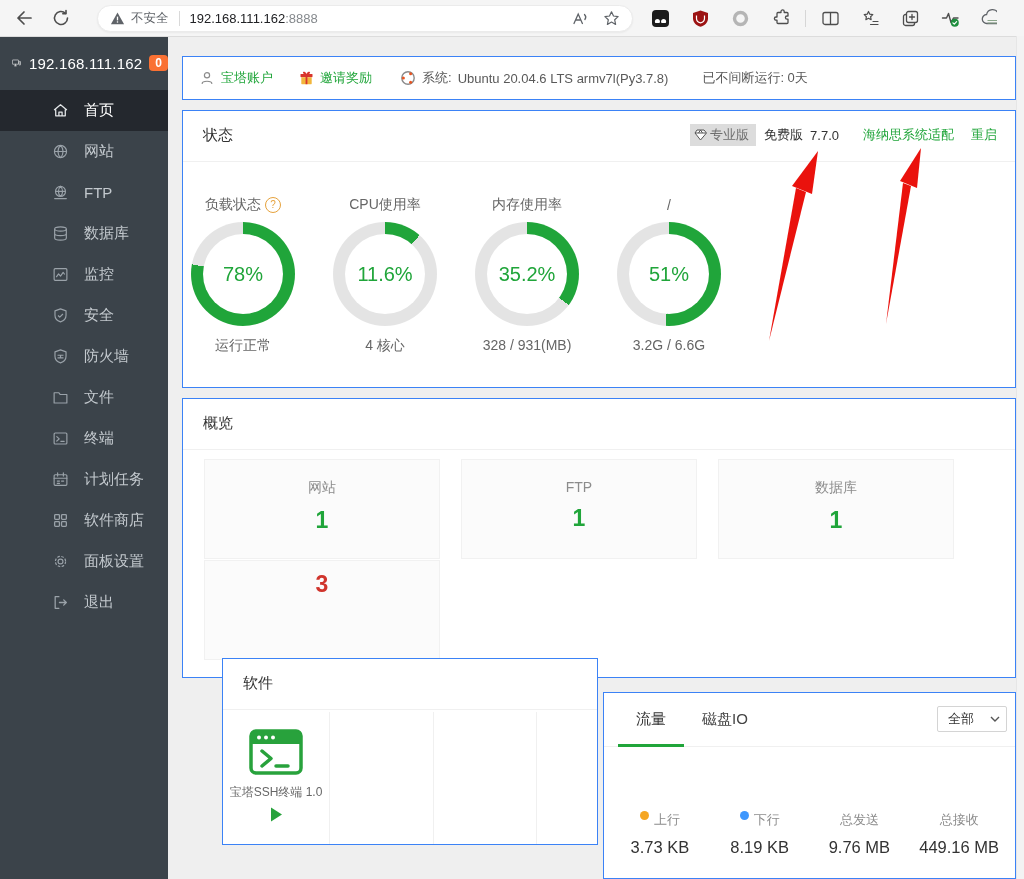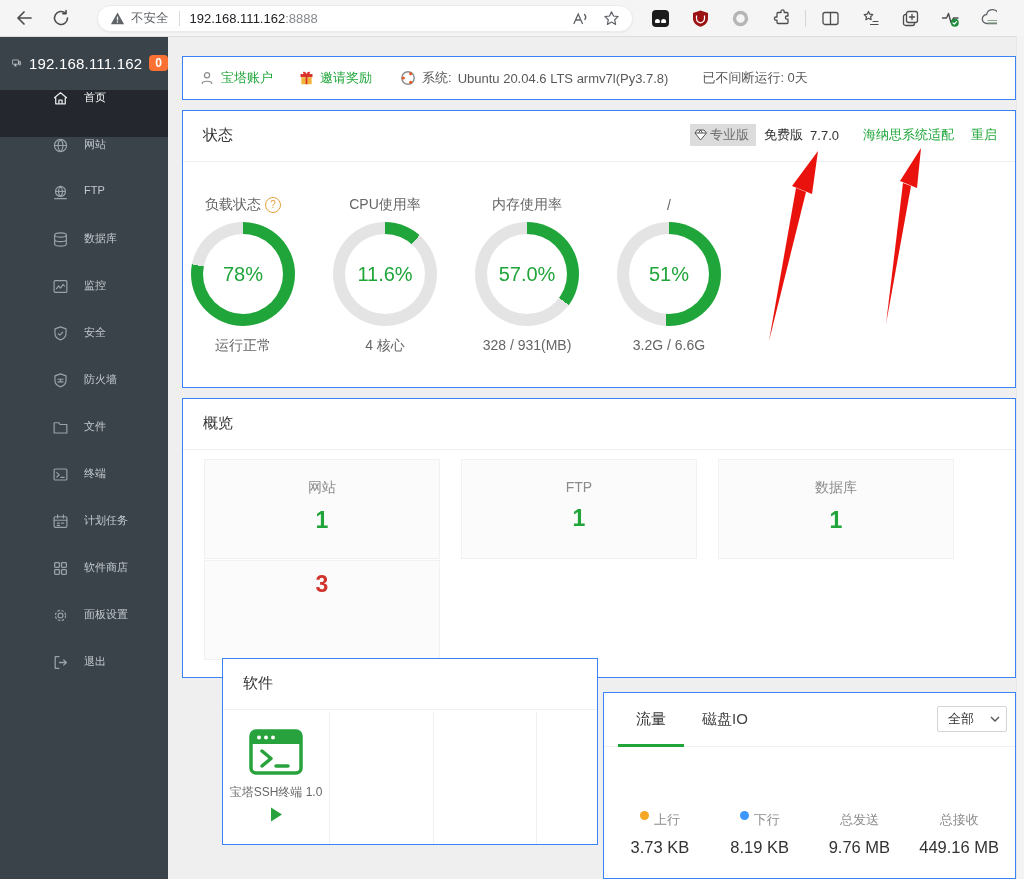--- a/index.html
+++ b/index.html
@@ -25,22 +25,22 @@
   .bic{width:19px;height:19px;cursor:pointer;color:#4d4d4d}
   .bdiv{width:1px;height:17px;background:#d6d6d6;margin:0 -6px;}
   .cloudclip{width:16px;height:20px;overflow:hidden}
 
   
   .sidebar{position:absolute;left:0;top:36px;width:168px;height:843px;background:#3b434a;z-index:4;}
   .sb-head{height:54px;display:flex;align-items:center;padding-left:12px;color:#fff;}
   .sb-ip{font-size:15px;margin-left:8px;letter-spacing:.2px}
   .sb-badge{margin-left:7px;background:#fa7133;color:#fff;font-size:12px;border-radius:4px;
     padding:1px 6px;font-weight:bold;}
-  .nav-item{height:47px;display:flex;padding-left:52px;color:#c3c9ce;
-    font-size:11px;cursor:pointer;}
+  .nav-item{height:41px;display:flex;align-items:center;padding-left:52px;color:#c3c9ce;
+    font-size:15px;cursor:pointer;}
   .nav-item .mi{width:17px;height:17px;margin-right:15px;color:#9aa2a9}
   .nav-item.active{background:#24282e;color:#fff;}
   .nav-item.active .mi{color:#e3e6e8}
 
   
   .main{position:absolute;left:168px;top:36px;width:848px;height:843px;background:#efefef;}
   .card{position:absolute;background:#fff;border:1px solid #3b82f6;box-sizing:border-box;}
   .chead{font-size:15px;color:#333;padding:15px 20px 0 20px;}
   .cdiv{position:absolute;left:0;right:0;top:50px;border-bottom:1px solid #f0f0f0;}
 
@@ -359,21 +359,21 @@
           <div class="ring" style="background: conic-gradient(rgb(32, 165, 58) 11.6%, rgb(228, 228, 228) 0deg);">
               <span class="pct">11.6%</span>
             </div>
           <div class="gsub">4 核心</div>
         </div>
         <div class="gauge">
           <div class="glabel">
               <span>内存使用率</span>
             </div>
           <div class="ring" style="background: conic-gradient(rgb(32, 165, 58) 35.2%, rgb(228, 228, 228) 0deg);">
-              <span class="pct">57.0%</span>
+              <span class="pct">35.2%</span>
             </div>
           <div class="gsub">328 / 931(MB)</div>
         </div>
         <div class="gauge">
           <div class="glabel">
               <span>/</span>
             </div>
           <div class="ring" style="background: conic-gradient(rgb(32, 165, 58) 51%, rgb(228, 228, 228) 0deg);">
               <span class="pct">51%</span>
             </div>

